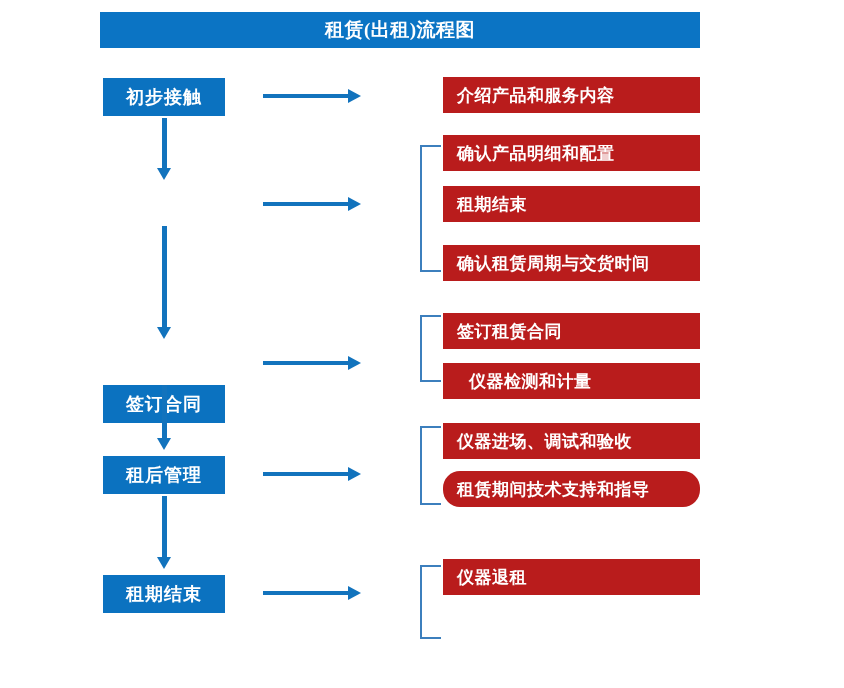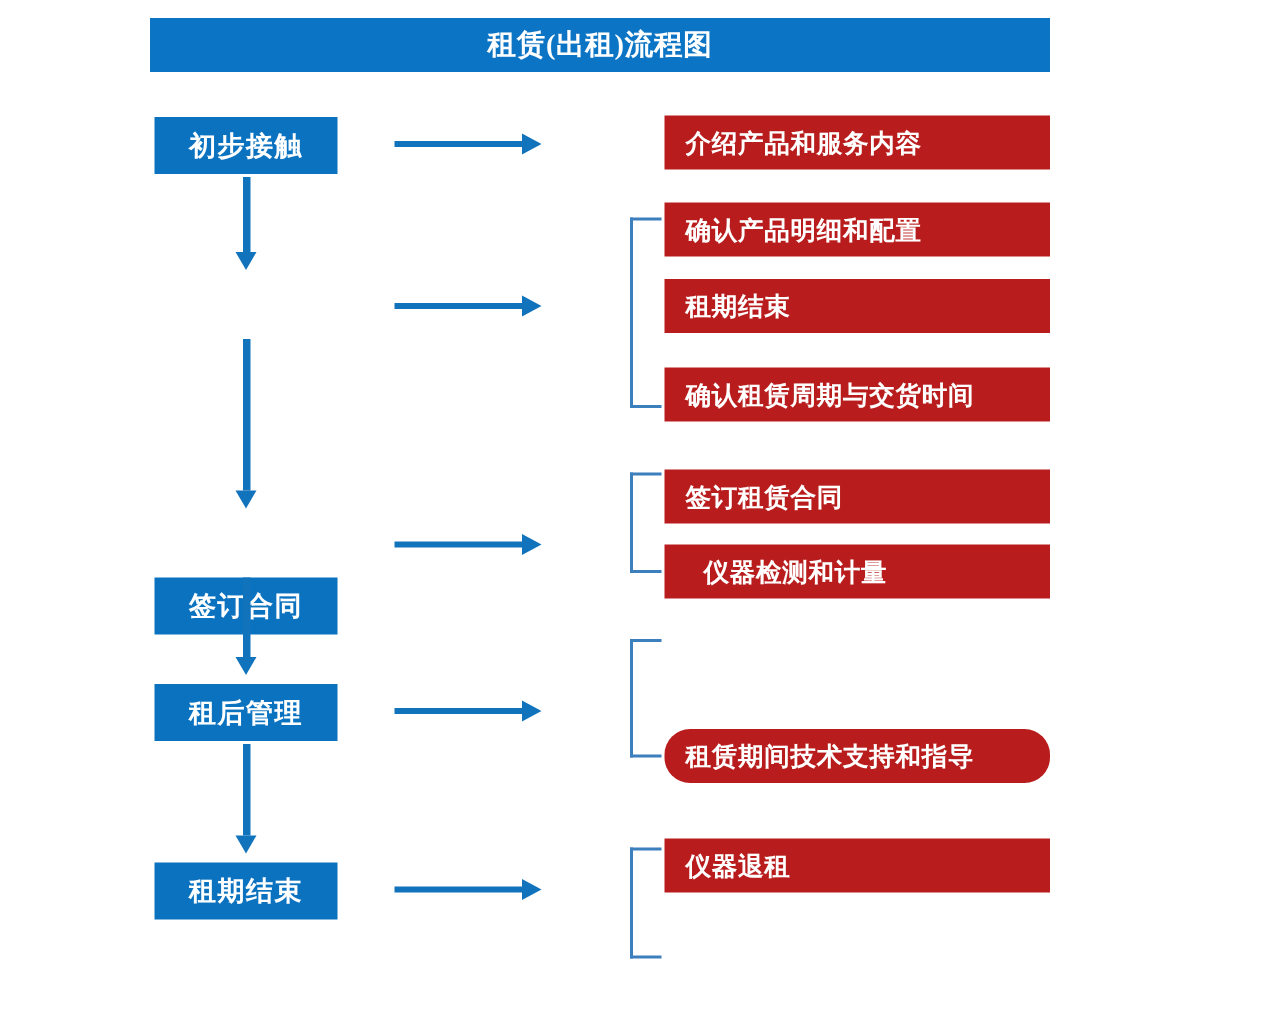--- a/index.html
+++ b/index.html
@@ -185,16 +185,17 @@
   <div class="bracket" style="top:315px; height:67px;"></div>
   <div class="bracket" style="top:426px; height:79px;"></div>
   <div class="bracket" style="top:565px; height:74px;"></div>
 
   <div class="detail-box" style="top:77px;">介绍产品和服务内容</div>
   <div class="detail-box" style="top:135px;">确认产品明细和配置</div>
   <div class="detail-box" style="top:186px;">租期结束</div>
   <div class="detail-box" style="top:245px;">确认租赁周期与交货时间</div>
   <div class="detail-box" style="top:313px;">签订租赁合同</div>
   <div class="detail-box" style="top:363px;padding-left:26px;">仪器检测和计量</div>
-  <div class="detail-box" style="top:486px;border-radius:17px;">租赁期间技术支持和指导</div>
+  <div class="detail-box" style="top:423px;">仪器进场、调试和验收</div>
+  <div class="detail-box" style="top:471px;border-radius:17px;">租赁期间技术支持和指导</div>
   <div class="detail-box" style="top:559px;">仪器退租</div>
 
 </div>
 
 </body></html>

